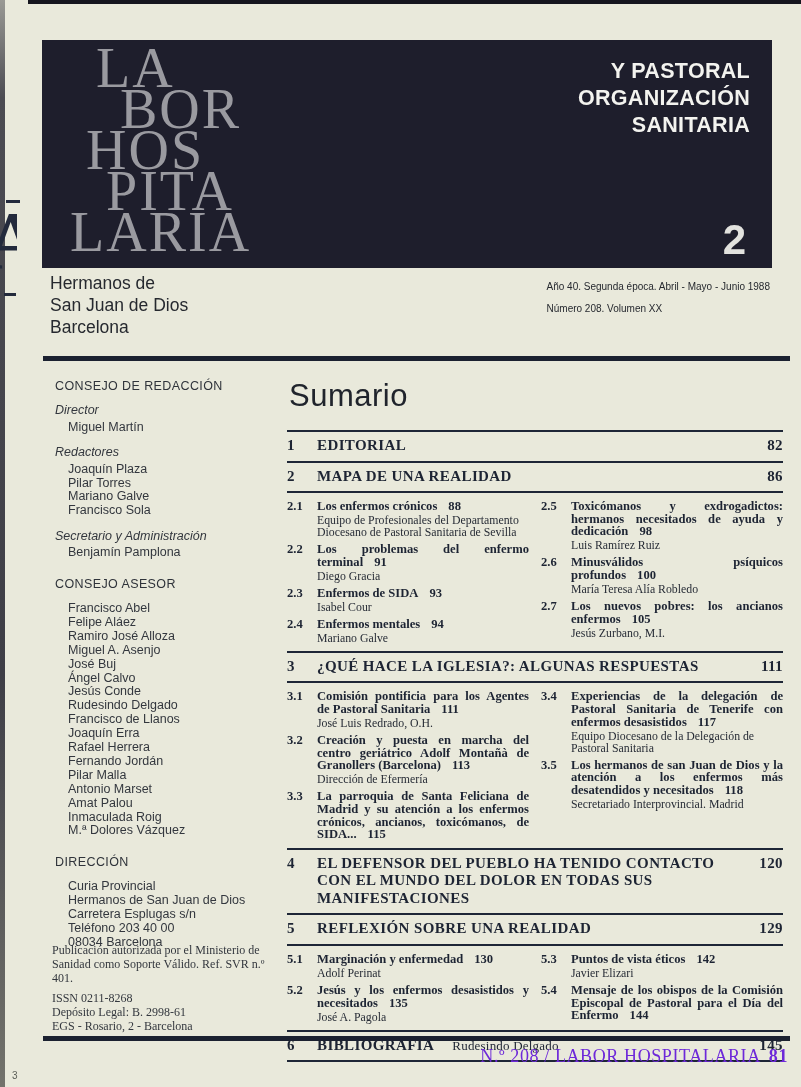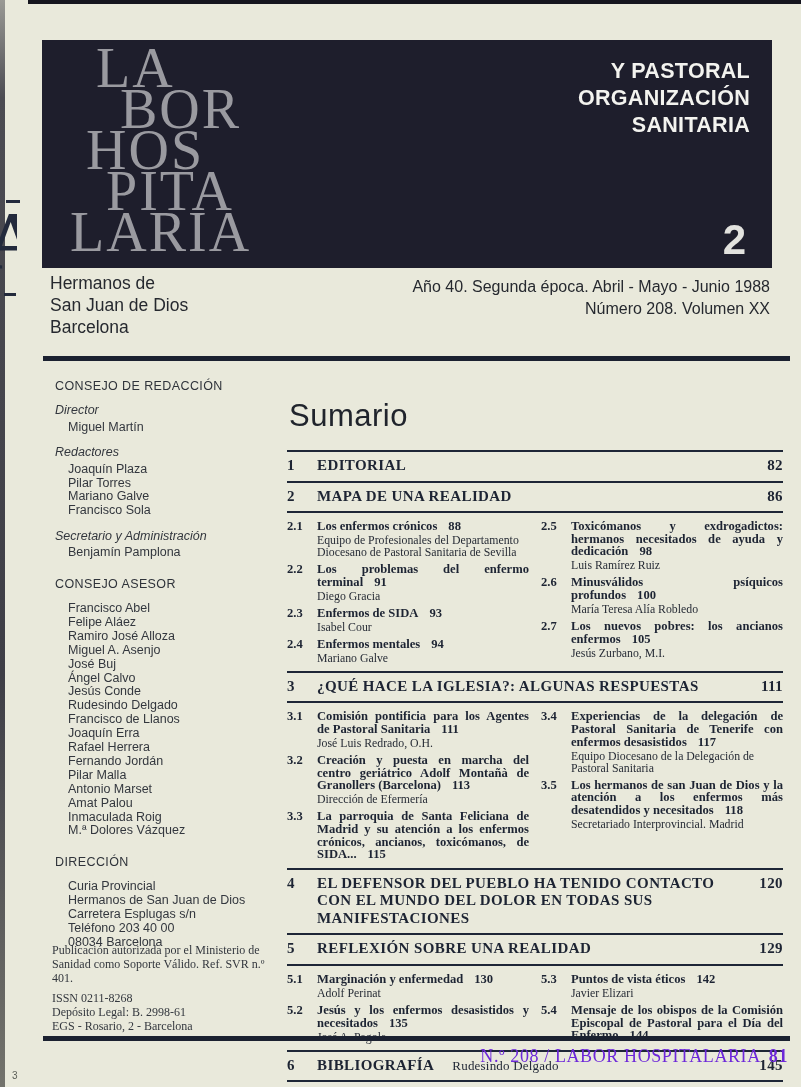--- a/index.html
+++ b/index.html
@@ -25,35 +25,35 @@
   .logo div { white-space:nowrap; }
   .logo .l0 { padding-left:28px; } .logo .l1 { padding-left:52px; }
   .logo .l2 { padding-left:18px; } .logo .l3 { padding-left:38px; }
   .logo .l4 { padding-left:2px; }
   .mast-title { position:absolute; right:22px; top:18px; text-align:right; color:#f3f3ef;
                 font-weight:bold; font-size:21.5px; line-height:27px; letter-spacing:.3px; }
   .mast-num { position:absolute; right:26px; bottom:6px; color:#e2e2de; font-weight:bold; font-size:42px; line-height:44px; }
 
   
   .pub-name { position:absolute; left:50px; top:272px; font-size:17.5px; line-height:22px; color:#26292f; }
-  .pub-edition { position:absolute; right:31px; top:276px; text-align:right; font-size:16px; line-height:21.5px; color:#26292f; }
+  .pub-edition { position:absolute; right:31px; top:276px; font-size:10px; line-height:21.5px; color:#26292f; }
   .rule-top { position:absolute; left:43px; top:356px; width:747px; height:5px; background:#1b2130; }
 
   
   .sidebar { position:absolute; left:55px; top:380px; width:220px; font-size:12.5px; line-height:12.4px; color:#33373e; }
   .sb-h { letter-spacing:.4px; color:#2f333a; margin-bottom:12px; }
   .sb-label { font-style:italic; margin-bottom:4px; }
   .sb-names { margin:0 0 13px 13px; }
   .sb-names div { margin-bottom:1.5px; }
   .sb-gap { height:6px; }
   .sb-legal { position:absolute; left:52px; top:944px; width:232px; font-size:12px; line-height:13.8px; color:#33373e;font-family:Liberation Serif, serif; }
   .sb-legal .para { margin-bottom:7px; }
 
   
-  .main { position:absolute; left:287px; top:398px; width:496px; color:#1d2433; }
+  .main { position:absolute; left:287px; top:378px; width:496px; color:#1d2433; }
   .sumario { font-size:31px; letter-spacing:.5px; color:#20242c; margin:0 0 16px 2px; }
   .srow { display:flex; align-items:flex-start; padding:5px 0 6px;
           border-top:2.5px solid #1e2636;
           font-family:"Liberation Serif",serif; font-weight:bold; font-size:15px; line-height:17.5px; letter-spacing:.4px; }
   .srow.rb { border-bottom:2.5px solid #1e2636; }
   .snum  { width:30px; flex:none; }
   .stitle{ flex:1; padding-right:12px; }
   .spage { flex:none; min-width:26px; text-align:right; }
   .sauthor { font-weight:normal; font-size:13px; letter-spacing:.2px; padding-left:18px; }
 

